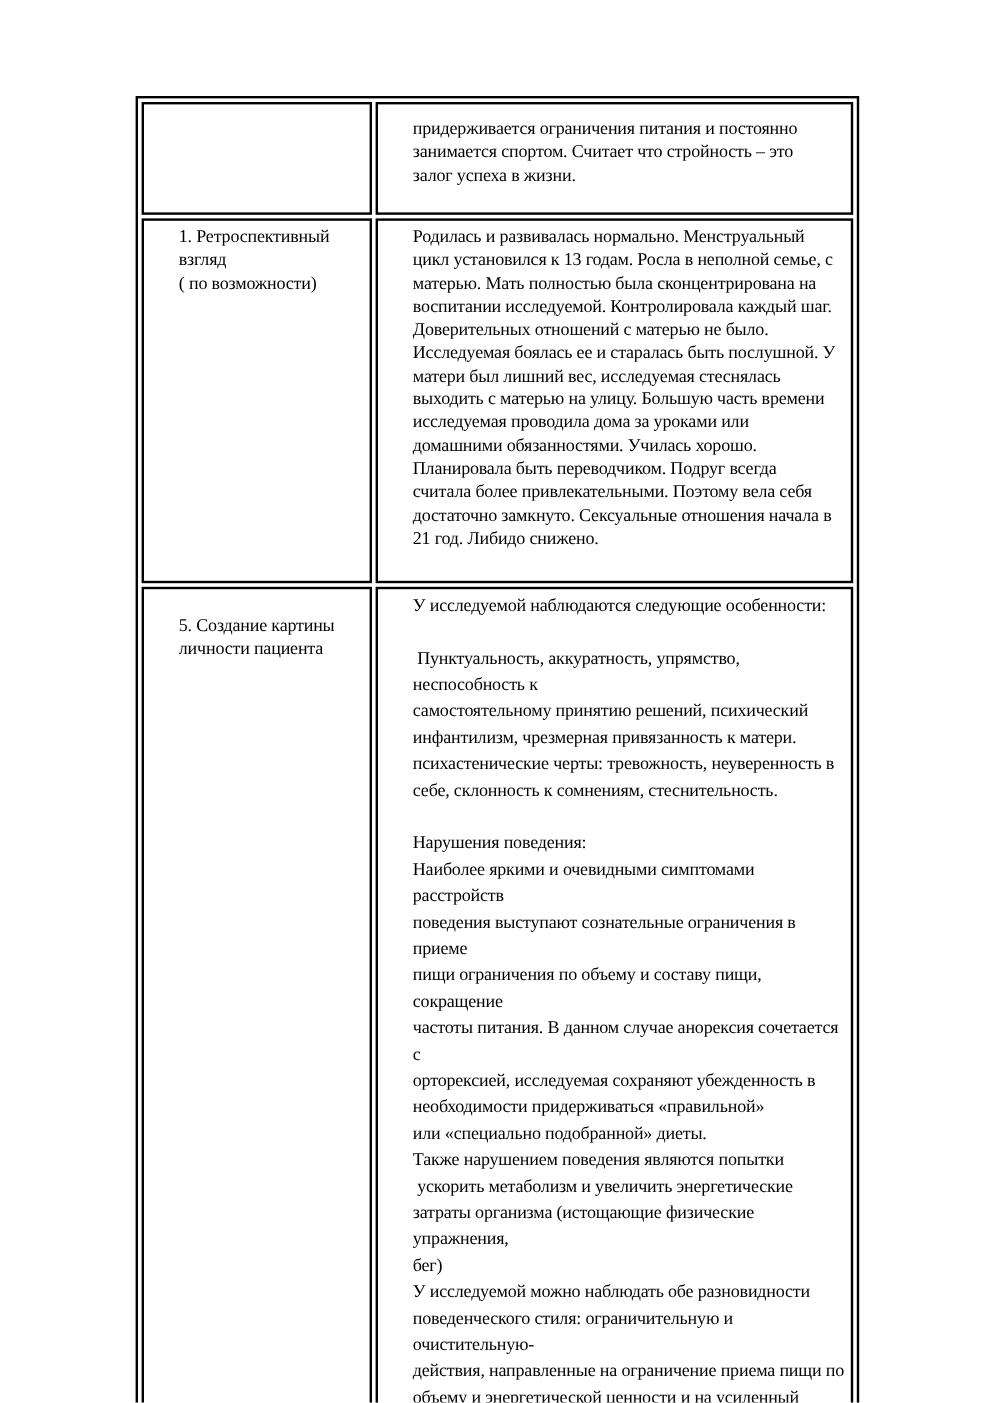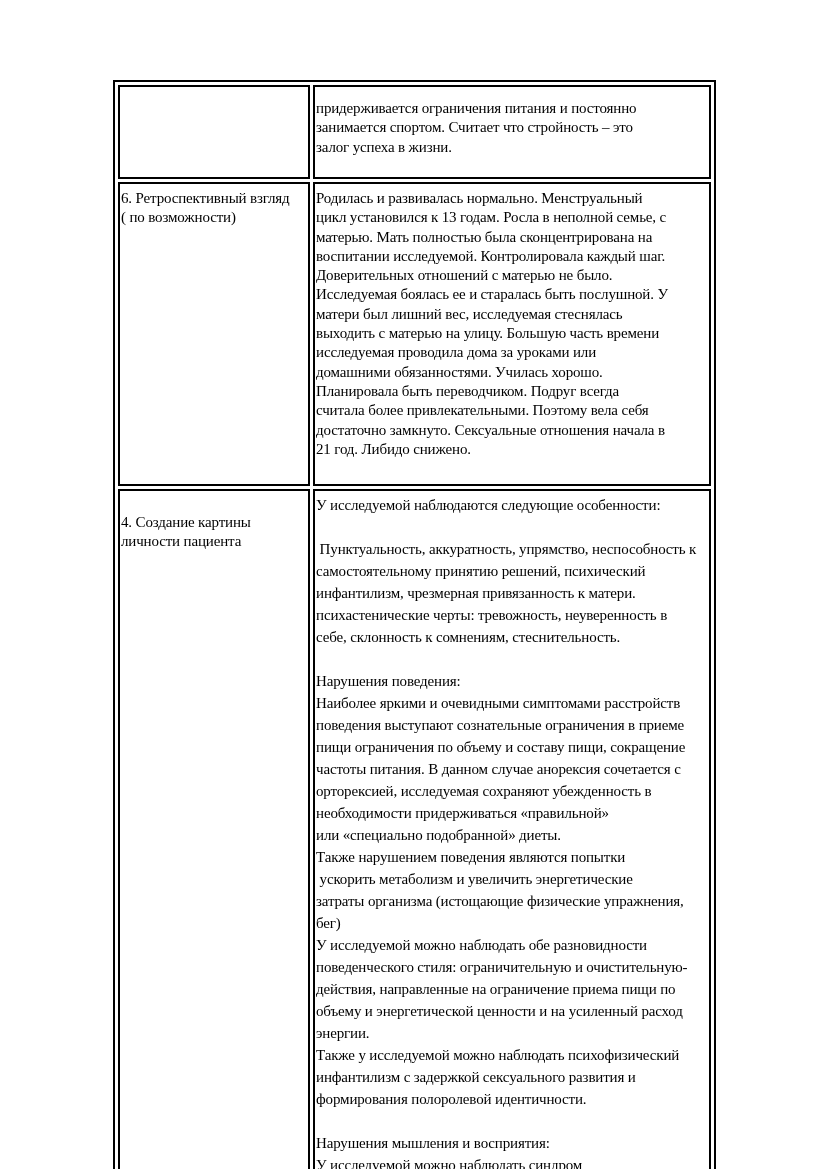--- a/index.html
+++ b/index.html
@@ -32,20 +32,21 @@
     vertical-align: top;
     padding: 2px 1px;
     overflow: hidden;
   }
   .txt {
     white-space: pre-wrap;
     font-size: 15px;
     line-height: 19.3px;
     letter-spacing: -0.15px;
     color: #000000;
+    padding-left: 28px;
   }
   tr.r1 { height: 94px; }
   tr.r2 { height: 304px; }
   tr.r3 { height: 586px; }
   .r1-right .txt { padding-top: 10px; }
   .r2-cell .txt  { padding-top: 3px; }
   .r3-left .txt  { padding-top: 20px; }
   .r3-right .txt { line-height: 22px; padding-top: 1px; }
 </style>
 </head>
@@ -63,21 +64,21 @@
           <div class="txt"></div>
         </td>
         <td class="cell r1-right">
           <div class="txt">придерживается ограничения питания и постоянно
 занимается спортом. Считает что стройность – это
 залог успеха в жизни.</div>
         </td>
       </tr>
       <tr class="r2">
         <td class="cell r2-cell">
-          <div class="txt">6. Ретроспективный взгляд
+          <div class="txt">1. Ретроспективный взгляд
 ( по возможности)</div>
         </td>
         <td class="cell r2-cell">
           <div class="txt">Родилась и развивалась нормально. Менструальный
 цикл установился к 13 годам. Росла в неполной семье, с
 матерью. Мать полностью была сконцентрирована на
 воспитании исследуемой. Контролировала каждый шаг.
 Доверительных отношений с матерью не было.
 Исследуемая боялась ее и старалась быть послушной. У
 матери был лишний вес, исследуемая стеснялась
@@ -85,21 +86,21 @@
 исследуемая проводила дома за уроками или
 домашними обязанностями. Училась хорошо.
 Планировала быть переводчиком. Подруг всегда
 считала более привлекательными. Поэтому вела себя
 достаточно замкнуто. Сексуальные отношения начала в
 21 год. Либидо снижено.</div>
         </td>
       </tr>
       <tr class="r3">
         <td class="cell r3-left">
-          <div class="txt">4. Создание картины
+          <div class="txt">5. Создание картины
 личности пациента</div>
         </td>
         <td class="cell r3-right">
           <div class="txt">У исследуемой наблюдаются следующие особенности:
 
  Пунктуальность, аккуратность, упрямство, неспособность к
 самостоятельному принятию решений, психический
 инфантилизм, чрезмерная привязанность к матери.
 психастенические черты: тревожность, неуверенность в
 себе, склонность к сомнениям, стеснительность.

